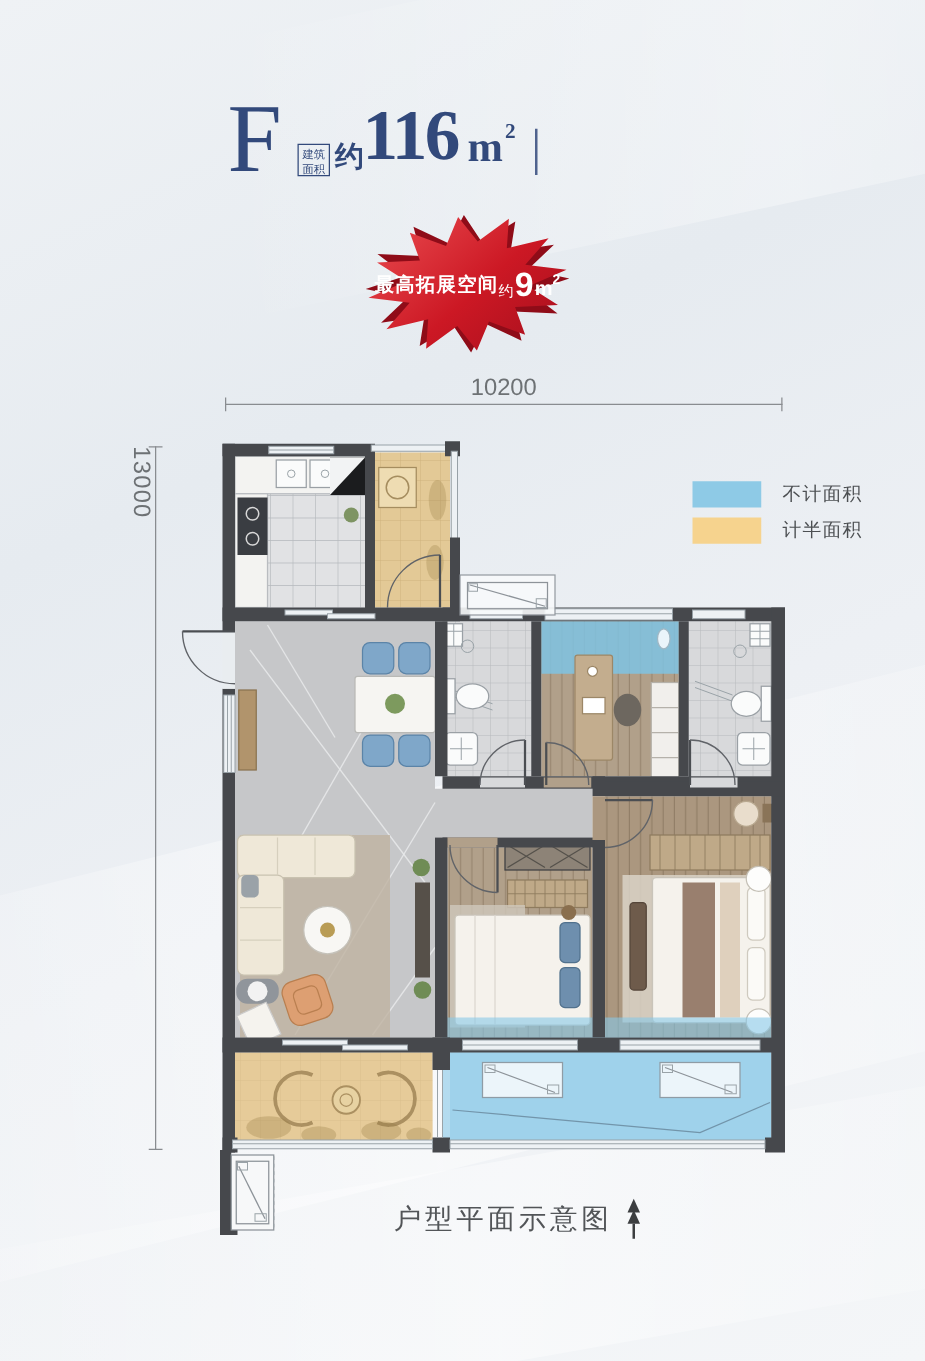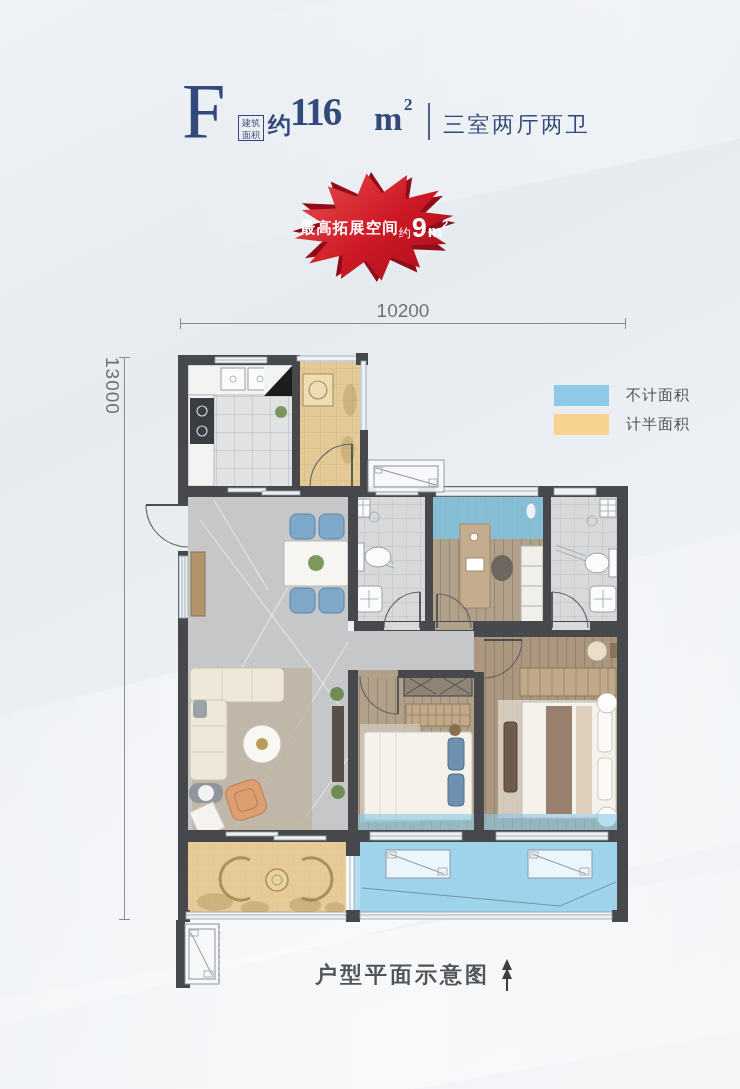--- a/index.html
+++ b/index.html
@@ -13,22 +13,22 @@
       background:linear-gradient(100deg,rgba(255,255,255,0) 0%,rgba(255,255,255,.35) 50%,rgba(255,255,255,0) 100%);}
   .s3{left:-150px;top:930px;width:1100px;height:160px;transform:rotate(-10deg);
       background:linear-gradient(100deg,rgba(255,255,255,0) 0%,rgba(255,255,255,.45) 50%,rgba(255,255,255,0) 100%);}
 
   
   .plan-letter{position:absolute;left:182px;top:72px;font-family:"Liberation Serif",serif;
     font-size:78px;line-height:1;color:var(--accent-navy,#32497b);}
   .area-tag{position:absolute;left:238px;top:115px;width:26px;height:26px;border:1px solid var(--accent-navy,#32497b);
     color:var(--accent-navy,#32497b);font-size:9px;line-height:12px;text-align:center;box-sizing:border-box;padding-top:1px;}
   .area-approx{position:absolute;left:268px;top:110px;font-size:23px;font-weight:bold;color:var(--accent-navy,#32497b);}
-  .area-value{position:absolute;left:290px;top:92px;font-family:"Liberation Serif",serif;font-weight:bold;
-    font-size:39px;line-height:1;letter-spacing:-2px;color:var(--accent-navy,#32497b);}
+  .area-value{position:absolute;left:290px;top:80px;font-family:"Liberation Serif",serif;font-weight:bold;
+    font-size:57px;line-height:1;letter-spacing:-2px;color:var(--accent-navy,#32497b);}
   .area-unit{position:absolute;left:374px;top:102px;font-family:"Liberation Serif",serif;font-weight:bold;
     font-size:34px;line-height:1;color:var(--accent-navy,#32497b);}
   .area-exp{position:absolute;left:404px;top:95px;font-family:"Liberation Serif",serif;font-weight:bold;
     font-size:17px;color:var(--accent-navy,#32497b);}
   .title-divider{position:absolute;left:428px;top:103px;width:2px;height:37px;background:var(--accent-navy,#32497b);opacity:.85;}
   .layout-text{position:absolute;left:443px;top:110px;font-size:22px;font-weight:500;letter-spacing:2.5px;
     color:var(--accent-navy,#32497b);}
 
   
   .badge{position:absolute;left:292px;top:167px;width:164px;height:120px;}
@@ -54,21 +54,21 @@
      writing-mode:vertical-rl;letter-spacing:1px;}
 
   
   .legend{position:absolute;left:513px;top:385px;}
   .legend-row{display:flex;align-items:center;margin-bottom:8px;margin-left:41px;}
   .legend-swatch{width:55px;height:21px;margin-right:17px;}
   .legend-label{font-size:15px;color:#4c4f52;letter-spacing:1px;}
 
   
   .caption{position:absolute;left:250px;top:960px;width:240px;text-align:right;
-    font-size:22px;font-weight:bold;letter-spacing:3px;color:#525558;}
+    font-size:22px;font-weight:normal;letter-spacing:3px;color:#525558;}
   .north-arrow{position:absolute;left:500px;top:958px;}
 
   
   .plan{position:absolute;left:0;top:0;}
   .wall{fill:var(--wall,#46484c);}
   .glass{fill:#edf1f4;stroke:#98a1a7;stroke-width:.8;}
   .gline{stroke:#9aa3a8;stroke-width:.8;fill:none;}
   .arc{fill:none;stroke:#606368;stroke-width:1.1;}
   .leaf{stroke:#4b4e52;stroke-width:1.8;fill:none;}
   .fixt{fill:#fafbfb;stroke:#9aa0a5;stroke-width:1;}
@@ -85,21 +85,20 @@
   <div class="plan-letter">F</div>
   <div class="area-tag">
     <div>建筑</div>
     <div>面积</div>
   </div>
   <div class="area-approx">约</div>
   <div class="area-value">116</div>
   <div class="area-unit">m</div>
   <div class="area-exp">2</div>
   <div class="title-divider"></div>
-  <div class="layout-text">三室两厅两卫</div>
 
   <div class="badge">
     <svg width="164" height="120" viewBox="0 0 164 120">
       <defs>
         <linearGradient id="redg" x1="0" y1="0" x2="1" y2="1">
           <stop offset="0" style="stop-color:var(--badge-red-light,#ea4c50)"></stop>
           <stop offset="55%" stop-color="#cc1824"></stop>
           <stop offset="100%" style="stop-color:var(--badge-red-dark,#a60f1d)"></stop>
         </linearGradient>
       </defs>

